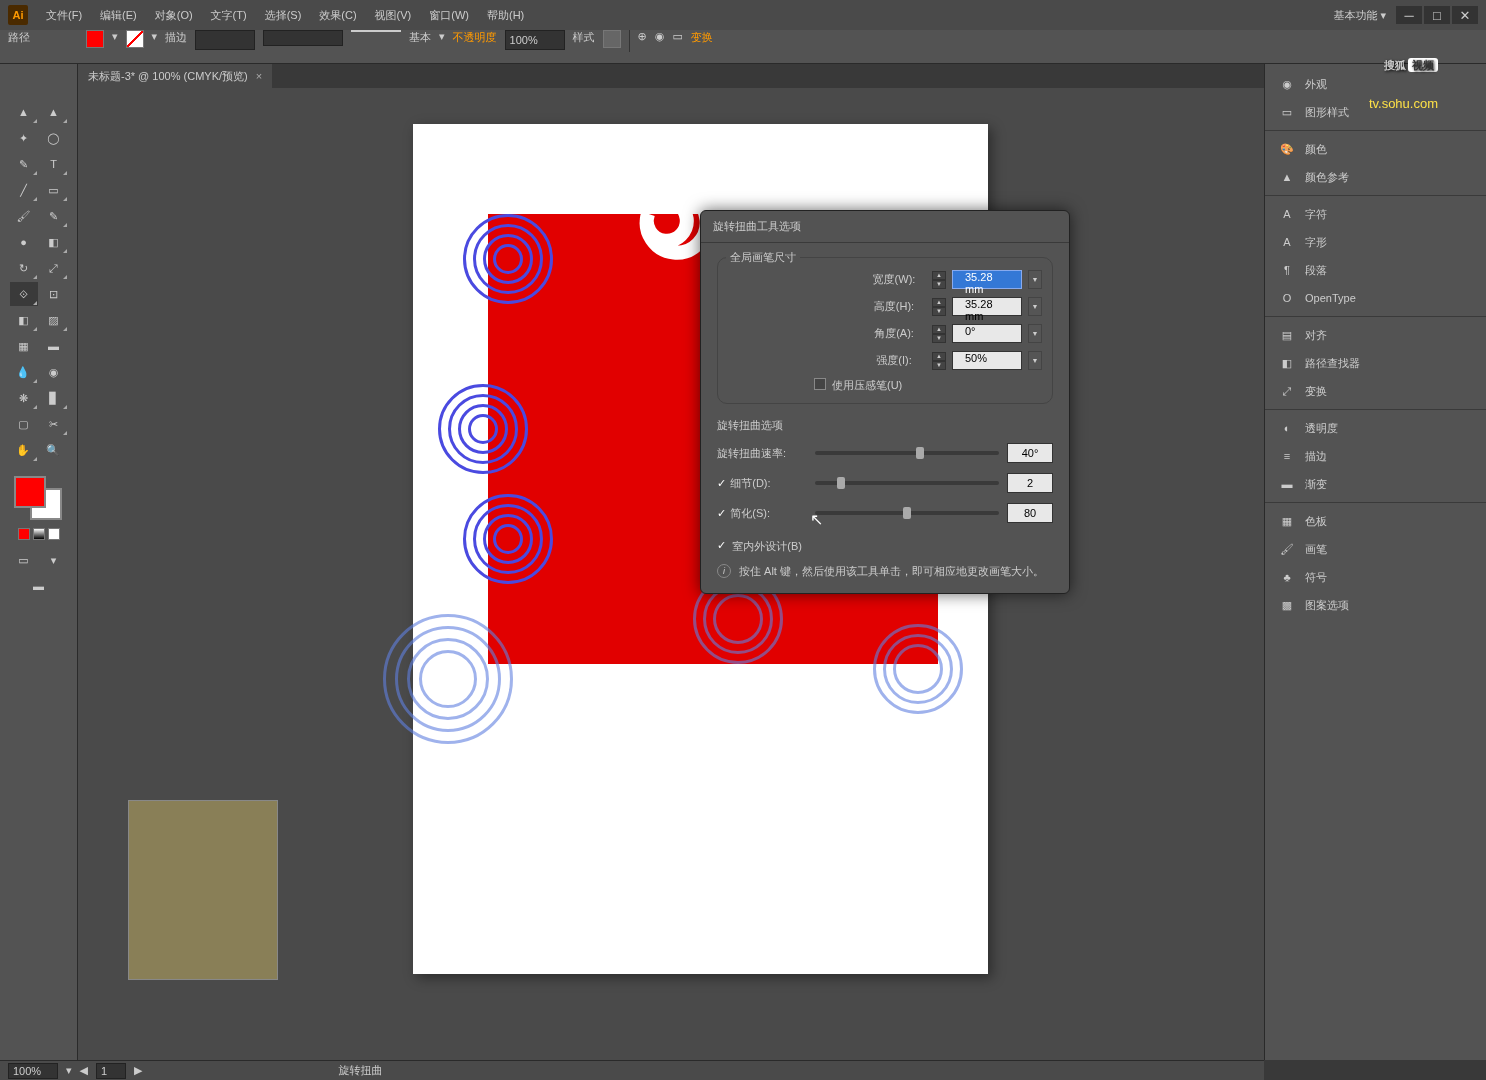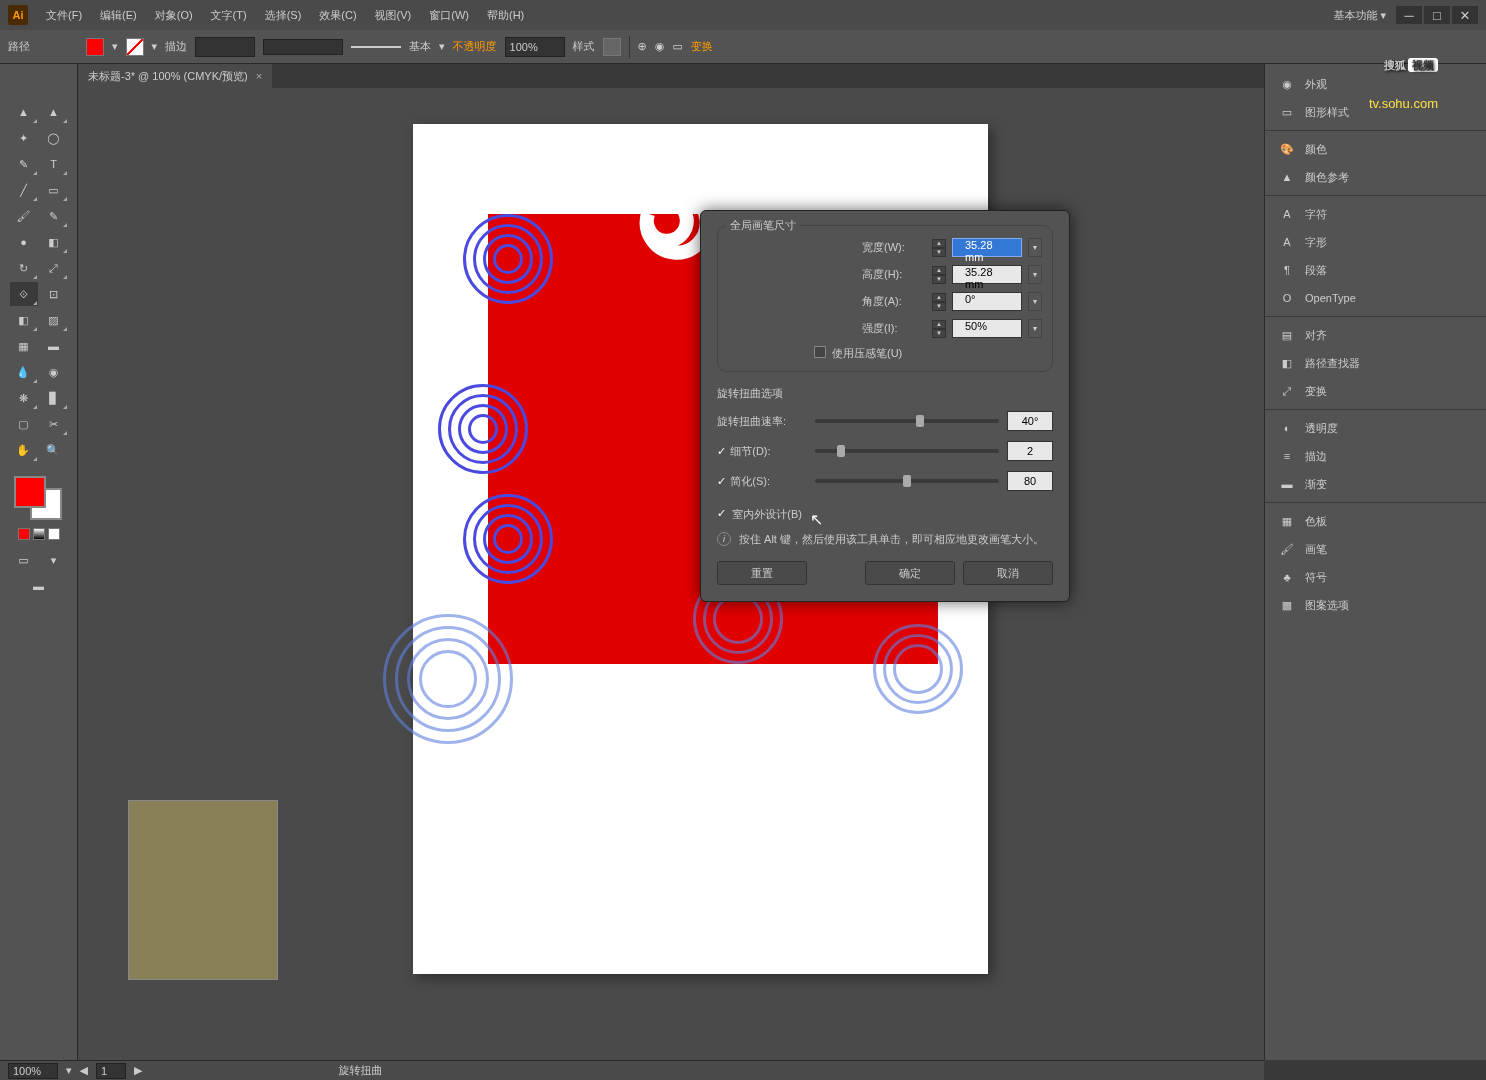--- a/index.html
+++ b/index.html
@@ -3,21 +3,21 @@
 <meta charset="utf-8">
 <style>
 *{margin:0;padding:0;box-sizing:border-box;font-family:"Microsoft YaHei",sans-serif;font-size:11px;color:#ccc;user-select:none}
 body{background:#393939;width:1486px;height:1080px;overflow:hidden;position:relative}
 .menubar{height:30px;background:#4a4a4a;display:flex;align-items:center;padding:0 8px;gap:2px}
 .ai-logo{width:20px;height:20px;background:#4a2a00;color:#ff9a00;display:flex;align-items:center;justify-content:center;font-weight:bold;border-radius:2px;margin-right:8px}
 .menu-item{padding:4px 8px;cursor:default}
 .menu-sep{flex:1}
 .win-controls{display:flex;gap:2px}
 .win-btn{width:26px;height:18px;background:#333;display:flex;align-items:center;justify-content:center;font-size:13px}
-.optbar{height:34px;background:#535353;display:flex;align-items:center;padding:0 8px;gap:8px;border-bottom:1px solid #2a2a2a}
+.optbar{height:34px;background:#535353;display:flex;align-items:flex-start;padding:0 8px;gap:8px;border-bottom:1px solid #2a2a2a}
 .opt-label{color:#ccc}
 .swatch{width:18px;height:18px;border:1px solid #777}
 .opt-input{background:#333;border:1px solid #222;color:#ccc;padding:2px 4px;width:60px;height:20px}
 .opt-sep{width:1px;height:22px;background:#333}
 .workspace{display:flex;height:calc(100% - 64px - 20px)}
 .toolbox{width:78px;background:#535353;display:flex;flex-direction:column;padding-top:36px;gap:2px;border-right:1px solid #2a2a2a;position:relative}
 .tool-row{display:flex;gap:2px;justify-content:center}
 .tool{width:28px;height:24px;display:flex;align-items:center;justify-content:center;position:relative;background:#535353}
 .tool.active{background:#3a3a3a}
 .tool-corner{position:absolute;bottom:1px;right:1px;width:0;height:0;border-right:4px solid #aaa;border-top:4px solid transparent}
@@ -43,21 +43,21 @@
 .panel-icon{width:16px;height:16px;display:flex;align-items:center;justify-content:center}
 .panel-sep{height:1px;background:#3a3a3a;margin:4px 0}
 .statusbar{height:20px;background:#4a4a4a;display:flex;align-items:center;padding:0 8px;gap:8px;position:absolute;bottom:0;left:0;right:222px;border-top:1px solid #2a2a2a}
 .status-input{background:#333;border:1px solid #222;padding:1px 4px;width:50px;color:#ccc}
 .dialog{position:absolute;left:700px;top:210px;width:370px;background:#535353;border:1px solid #222;border-radius:6px;box-shadow:0 0 16px rgba(0,0,0,.6);z-index:100}
 .dialog-title{padding:8px 12px;border-bottom:1px solid #3a3a3a}
 .dialog-body{padding:14px 16px}
 .field-group{border:1px solid #444;border-radius:10px;padding:12px 10px 10px;margin-bottom:14px;position:relative}
 .group-label{position:absolute;top:-8px;left:8px;background:#535353;padding:0 4px}
 .field-row{display:flex;align-items:center;justify-content:flex-end;gap:6px;margin-bottom:8px}
-.field-label{text-align:left;min-width:64px}
+.field-label{text-align:center;min-width:64px}
 .spinner{display:flex}
 .spinner-btns{display:flex;flex-direction:column}
 .spin-btn{width:14px;height:9px;background:#444;border:1px solid #333;display:flex;align-items:center;justify-content:center;font-size:6px}
 .field-input{width:70px;height:19px;background:#e8e8e8;color:#000;border:1px solid #333;padding:0 12px}
 .field-input.selected{background:#3478d6;color:#fff;border:1px solid #88aaee}
 .field-dd{width:14px;height:19px;background:#555;border:1px solid #444;display:flex;align-items:center;justify-content:center;font-size:7px}
 .checkbox-row{display:flex;align-items:flex-start;gap:6px;padding-left:86px;margin-top:4px}
 .chk{width:12px;height:12px;border:1px solid #888;background:#444}
 .slider-row{display:flex;align-items:center;gap:8px;margin-bottom:10px}
 .slider-label{min-width:90px;display:flex;align-items:center;gap:4px}
@@ -332,20 +332,21 @@
   <input class="status-input" value="100%" style="">
   <span>▾</span>
   <span>◀</span>
   <input class="status-input" style="width: 30px;" value="1">
   <span>▶</span>
   <div style="width:180px"></div>
   <span>旋转扭曲</span>
 </div>
 
 <div class="dialog">
+  <div class="dialog-title">旋转扭曲工具选项</div>
   <div class="dialog-body">
     <div class="field-group">
       <span class="group-label">全局画笔尺寸</span>
       <div class="field-row">
         <span class="field-label">宽度(W):</span>
         <div class="spinner">
             <div class="spinner-btns">
               <div class="spin-btn">▲</div>
               <div class="spin-btn">▼</div>
             </div>
@@ -425,27 +426,20 @@
 
     <div class="checkbox-row" style="padding-left:0;margin-top:16px">
       <span style="color:#fff">✓</span>
       <span>室内外设计(B)</span>
     </div>
     <div class="info-row">
       <div class="info-icon">i</div>
       <span>按住 Alt 键，然后使用该工具单击，即可相应地更改画笔大小。</span>
     </div>
   </div>
-  <div class="dialog-buttons">
-    <div class="dlg-btn">重置</div>
-    <div class="dlg-btn-group">
-      <div class="dlg-btn">确定</div>
-      <div class="dlg-btn">取消</div>
-    </div>
-  </div>
 </div>
 
 <div class="cursor">↖</div>
 
 <div class="sohu-logo">
   <span>搜狐</span><span style="background:#fff;color:#333;padding:1px 4px;border-radius:3px;margin-left:2px">视频</span>
 </div>
 <div class="sohu-url">tv.sohu.com</div>
 
 </body></html>

